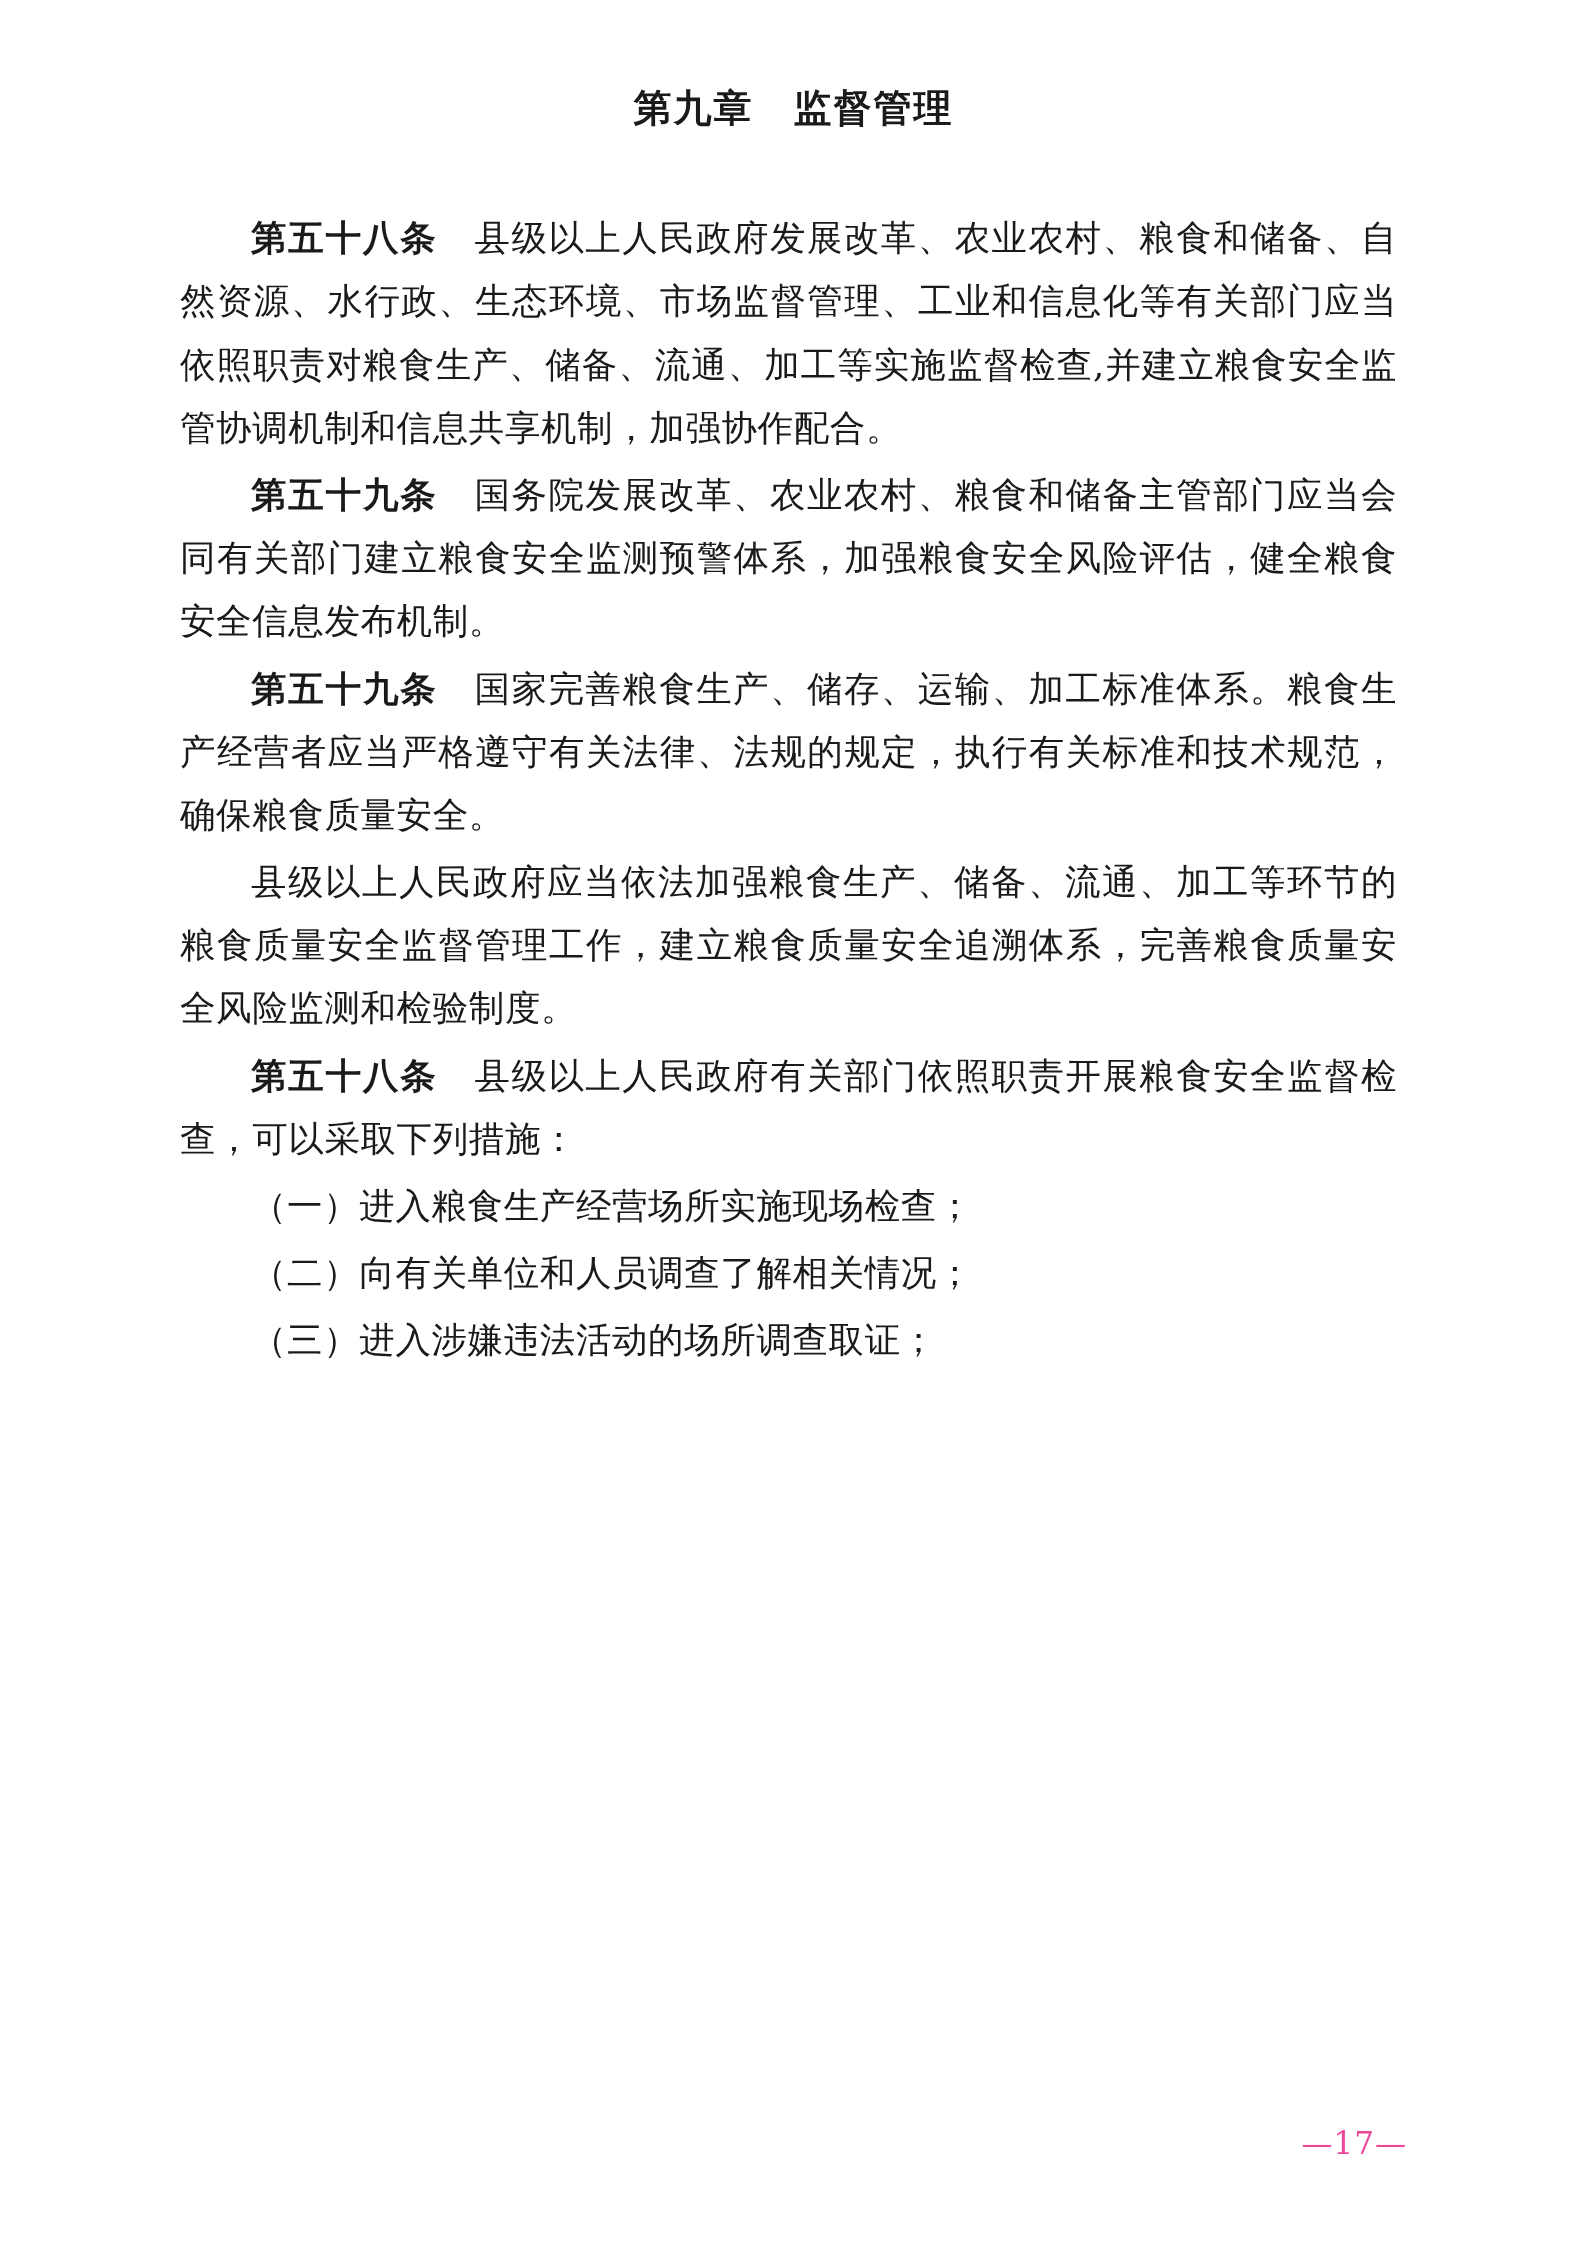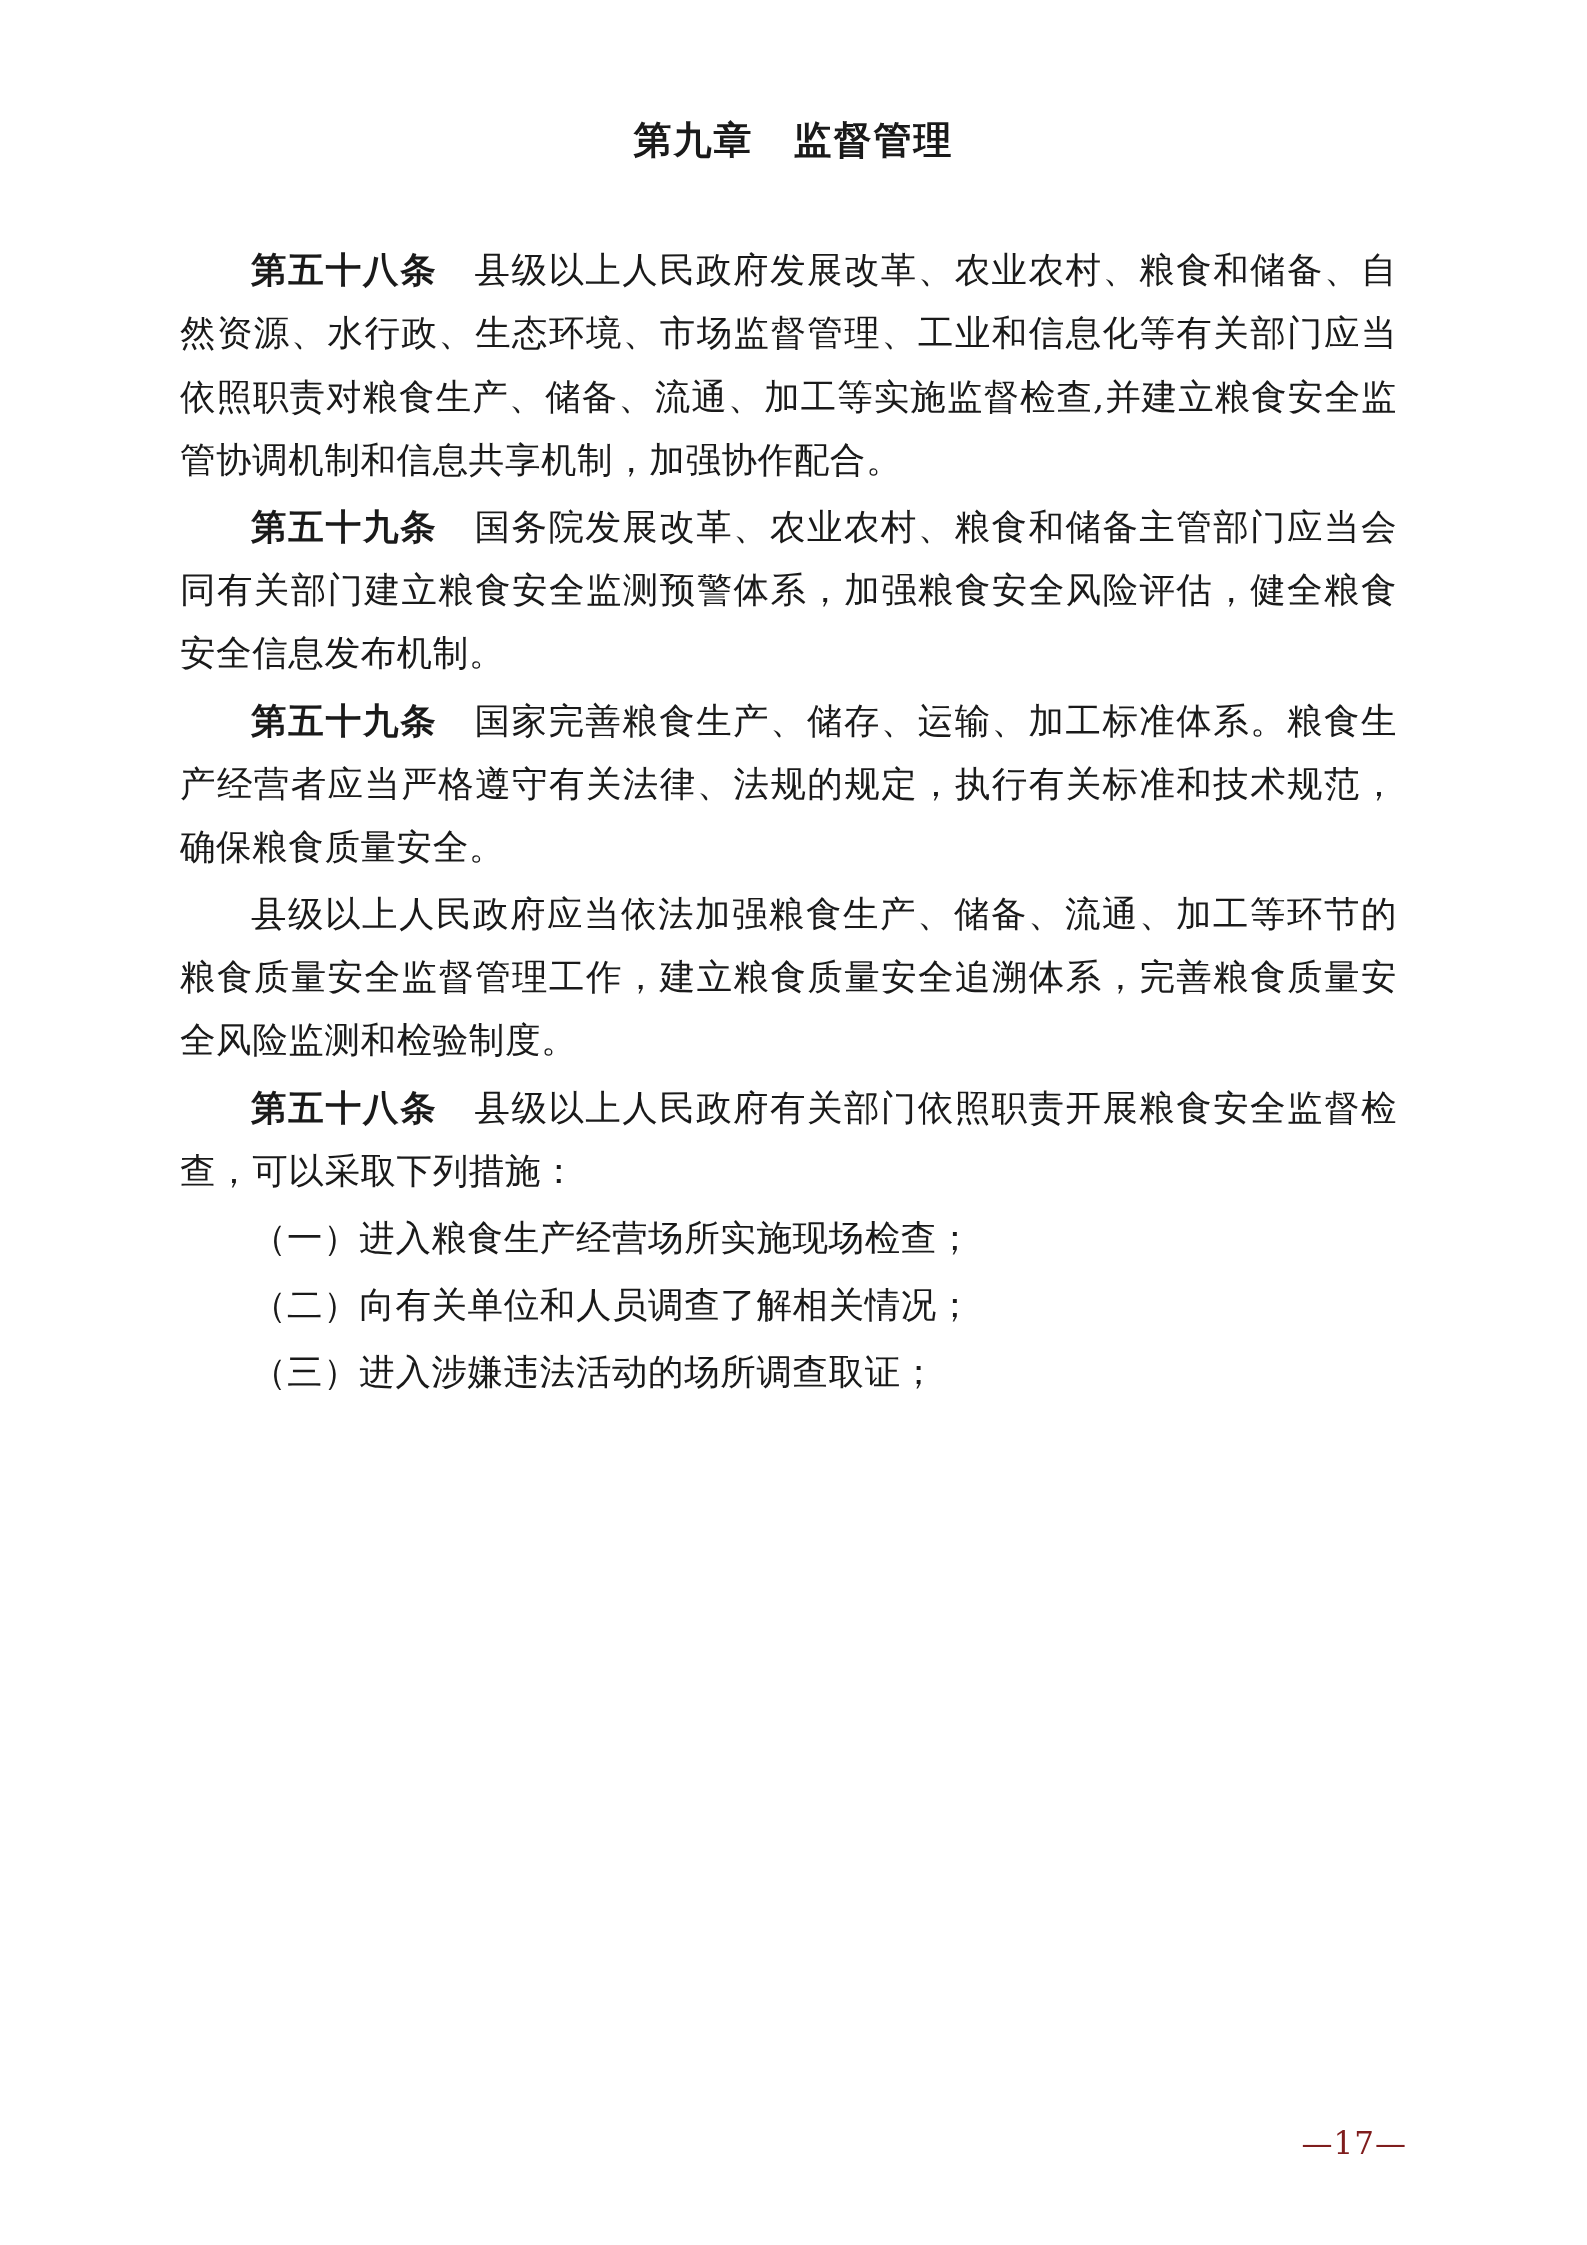--- a/index.html
+++ b/index.html
@@ -15,21 +15,21 @@
     position: relative;
     overflow: hidden;
   }
   .page {
     position: absolute;
     top: 0;
     left: 0;
     width: 1587px;
     height: 2245px;
     box-sizing: border-box;
-    padding: 113px 180px 60px 180px;
+    padding: 81px 180px 60px 180px;
   }
   .chapter-title {
     text-align: center;
     font-size: 38px;
     font-weight: bold;
     letter-spacing: 2px;
     margin: 0 0 72px 0;
     line-height: 1.4;
   }
   .body-block {
@@ -53,21 +53,21 @@
     margin: 0 0 4px 0;
     text-indent: 2em;
     text-align: left;
   }
   .page-number {
     position: absolute;
     right: 180px;
     bottom: 84px;
     font-size: 31px;
     letter-spacing: 1px;
-    color: #7f1d1d;
+    color: #ec4899;
   }
 </style>
 </head>
 <body>
 
 <div class="page">
 
   <h1 class="chapter-title">第九章　监督管理</h1>
 
   <div class="body-block">

